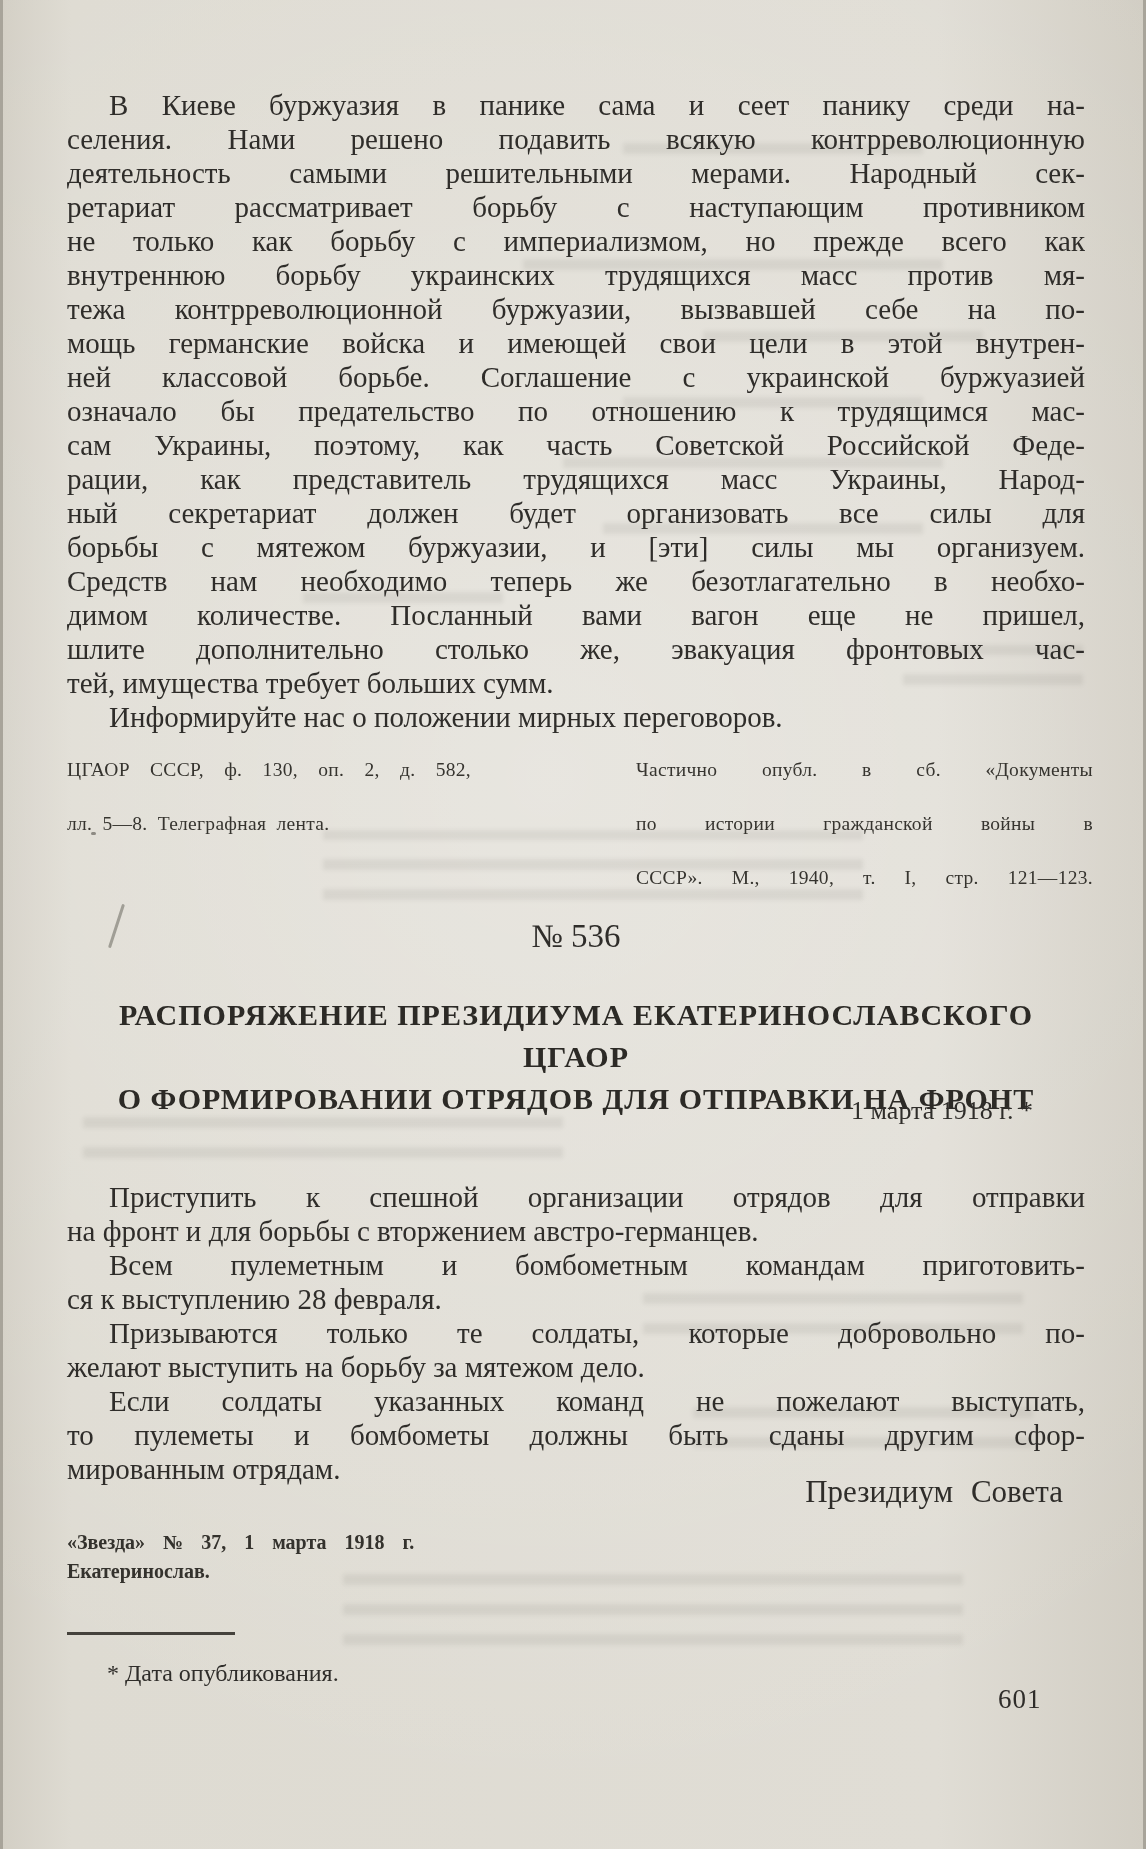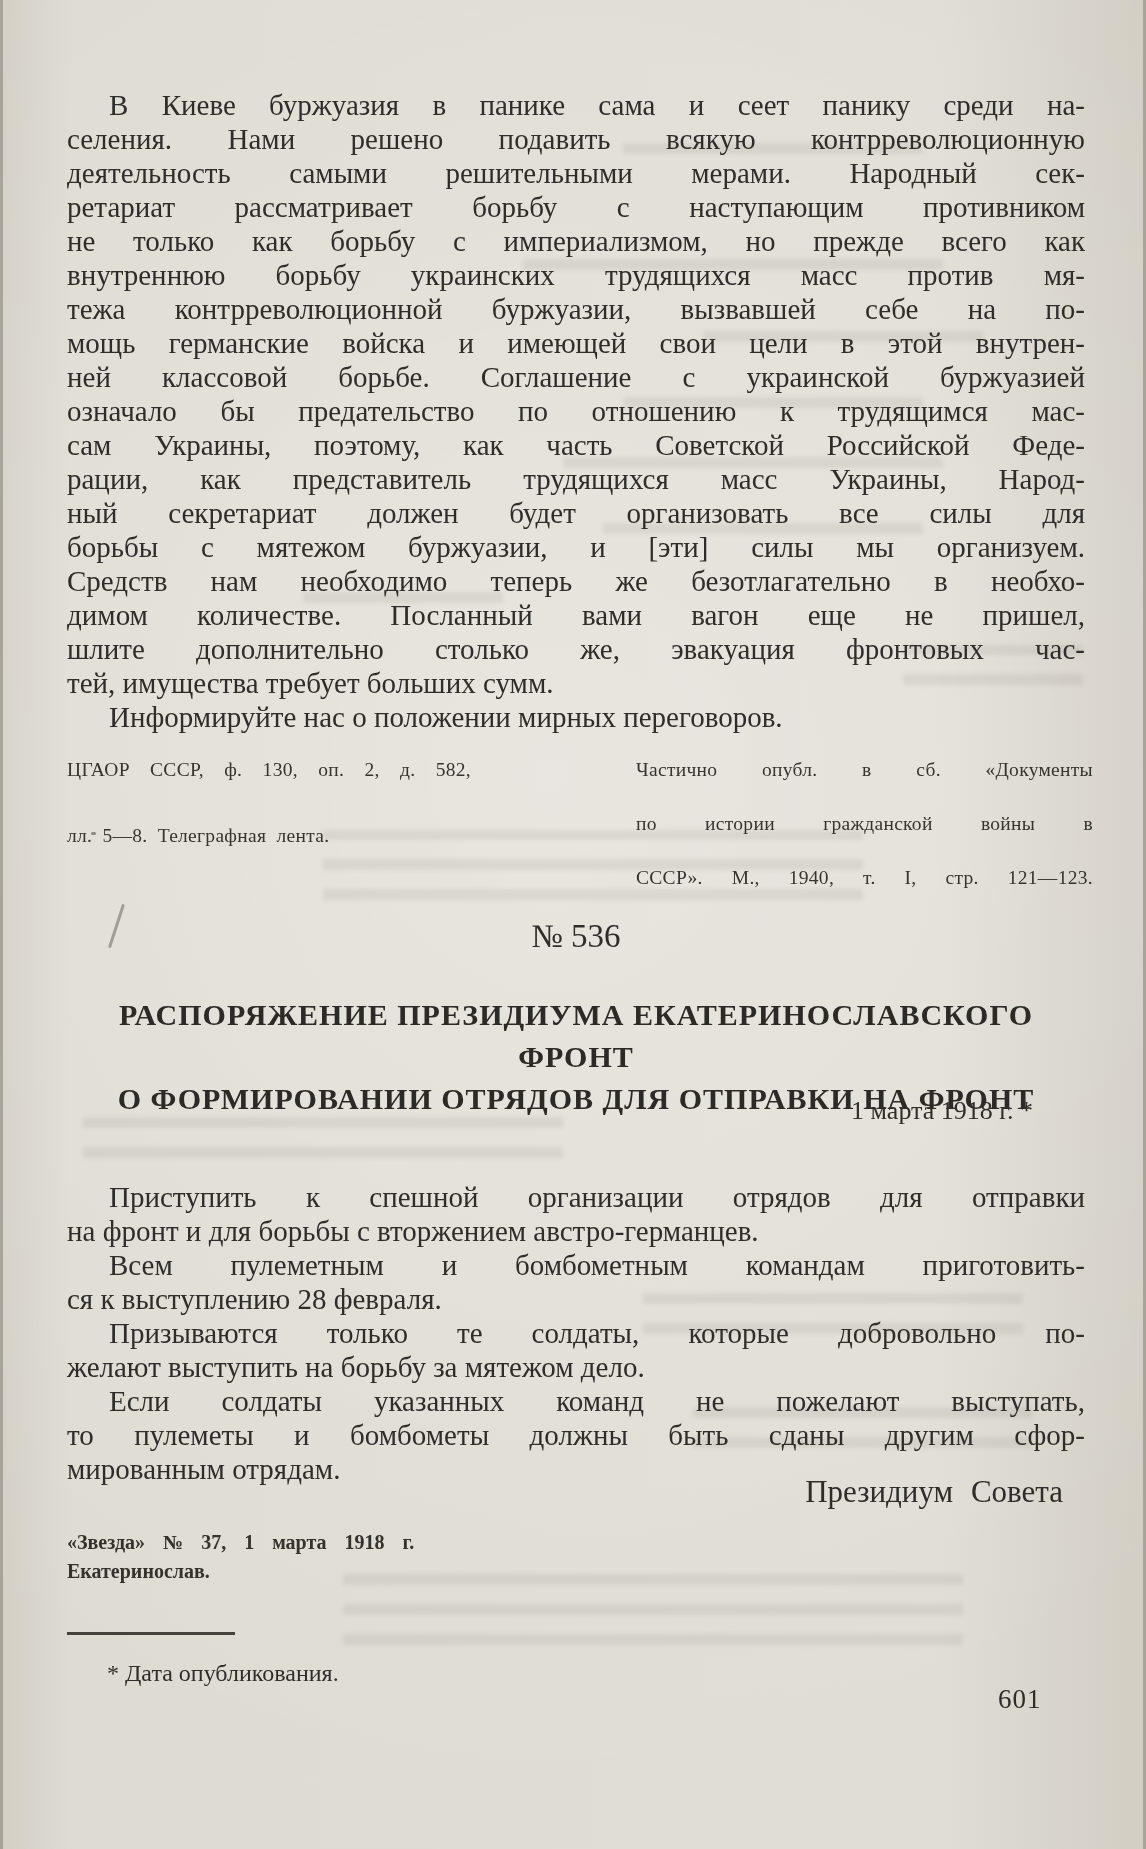--- a/index.html
+++ b/index.html
@@ -35,21 +35,21 @@
   .src-right { position:absolute; left:569px; top:0; width:457px; }
 
   .doc-number { top:918px; text-align:center; font-size:33px; }
   .doc-title  { top:994px; text-align:center; font-weight:bold; font-size:30px;
                 line-height:42px; letter-spacing:1px; color:#2c2a26; }
   .doc-date   { top:1096px; width:966px; text-align:right; font-size:26px; }
   .signature  { top:1474px; width:996px; text-align:right; font-size:31px; word-spacing:10px;font-family:Liberation Serif, serif; }
 
   .pub-source { top:1528px; font-size:20px; line-height:29px; color:#34322d;font-weight:bold; }
   .ws-wide { word-spacing:13px; }
-  .ws-med  { word-spacing:5px;margin-top:12px; }
+  .ws-med  { word-spacing:5px; }
 
   .foot-rule { top:1632px; left:64px; width:168px; height:3px; background:#45423c; }
   .footnote  { top:1660px; left:64px; width:520px; font-size:24px; text-indent:40px; }
   .page-num  { top:1684px; left:995px; font-size:27px; letter-spacing:1px; }
 
   
   .bleed { position:absolute; filter:blur(2px); opacity:.11; pointer-events:none;
            background:repeating-linear-gradient(0deg, #6e6c64 0 11px, transparent 11px 30px); }
   .mark-slash { position:absolute; left:112px; top:903px; width:3px; height:46px;
                 background:#6a675f; transform:rotate(18deg); opacity:.55; border-radius:2px; }
@@ -107,21 +107,21 @@
     <div class="src-right">
       <div class="j">Частично опубл. в сб. «Документы</div>
       <div class="j">по истории гражданской войны в</div>
       <div class="j">СССР». М., 1940, т. I, стр. 121—123.</div>
     </div>
   </div>
 
   <div class="column doc-number">№ 536</div>
 
   <div class="column doc-title">
-    <div>РАСПОРЯЖЕНИЕ ПРЕЗИДИУМА ЕКАТЕРИНОСЛАВСКОГО ФРОНТ</div>
+    <div>РАСПОРЯЖЕНИЕ ПРЕЗИДИУМА ЕКАТЕРИНОСЛАВСКОГО ЦГАОР</div>
     <div>О ФОРМИРОВАНИИ ОТРЯДОВ ДЛЯ ОТПРАВКИ НА ФРОНТ</div>
   </div>
 
   <div class="column doc-date">1 марта 1918 г. *</div>
 
   <div class="column bodytext doc-body">
     <div class="line j ind">Приступить к спешной организации отрядов для отправки</div>
     <div class="line">на фронт и для борьбы с вторжением австро-германцев.</div>
     <div class="line j ind">Всем пулеметным и бомбометным командам приготовить-</div>
     <div class="line">ся к выступлению 28 февраля.</div>

